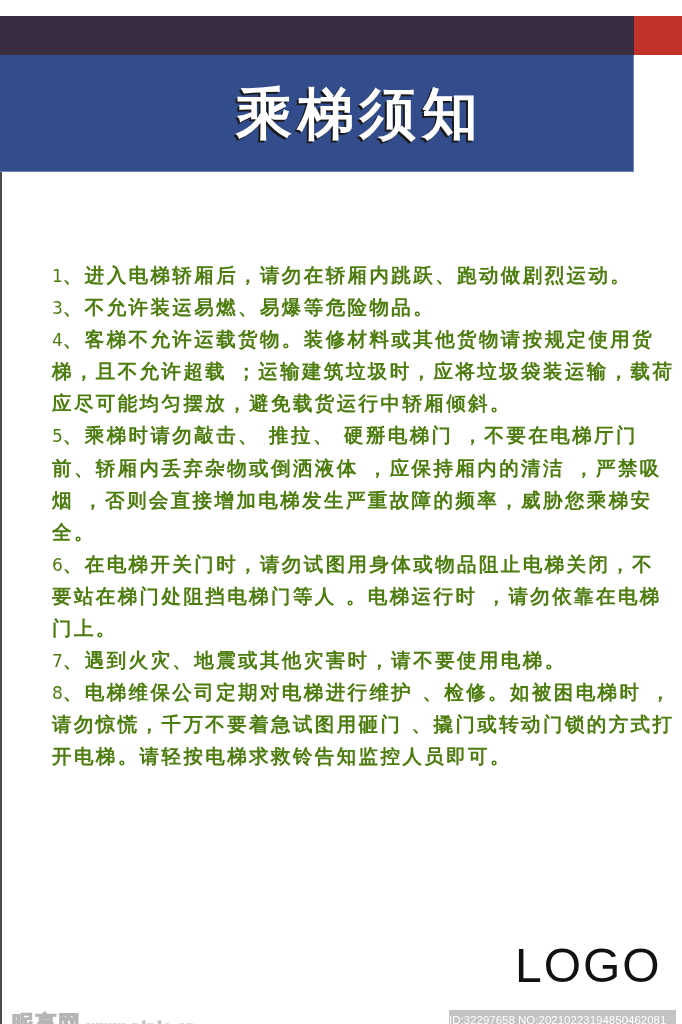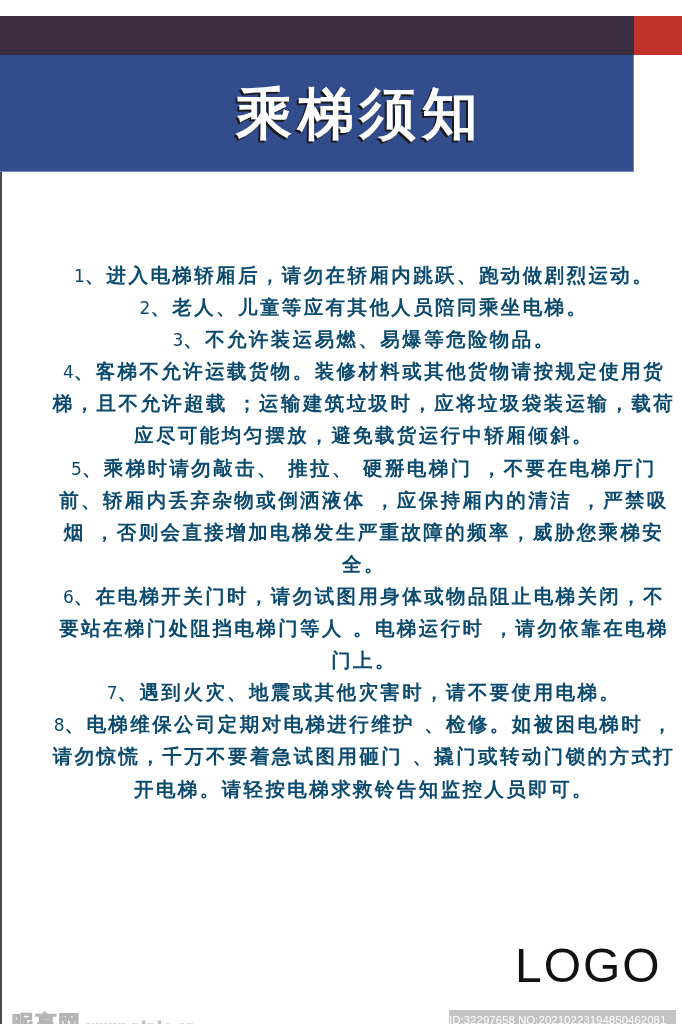--- a/index.html
+++ b/index.html
@@ -9,23 +9,23 @@
   .left-border { position: absolute; left: 0; top: 0; width: 2px; height: 1024px; background: #4a4a4a; }
   .bottom-border { position: absolute; left: 0; bottom: 0; width: 682px; height: 2px; background: #777777; }
   .top-strip { position: absolute; left: 0; top: 0; width: 634px; height: 39px; background: #3b2d41; }
   .red-block { position: absolute; left: 634px; top: 0; width: 48px; height: 39px; background: #c1322a; }
   .blue-band { position: absolute; left: 0; top: 39px; width: 634px; height: 117px; background: #334c8c;
                border-bottom: 1px solid #6f86c4; border-right: 1px solid #6f86c4; box-sizing: border-box; }
   .title { position: absolute; left: 0; top: 39px; width: 720px; height: 117px; line-height: 117px;
            text-align: center; color: #ffffff; font-weight: bold; font-size: 56px; letter-spacing: 6px;
            text-shadow: -2px 2px 0 #1a1a1a; font-family: "DejaVu Sans", sans-serif; }
   .rules { position: absolute; left: 52px; top: 244px; width: 624px; }
-  .rule { font-size: 19.5px; line-height: 32.1px; color: #0c4a6e; font-weight: bold;
+  .rule { font-size: 19.5px; line-height: 32.1px; color: #4d7c0f; font-weight: bold;
           letter-spacing: 2.4px; margin: 0; padding: 0; word-break: break-all;
-          font-family: "DejaVu Sans", sans-serif; text-align: center; }
+          font-family: "DejaVu Sans", sans-serif; }
   .rule-num { font-weight: normal; letter-spacing: 0; font-size: 17px; }
   .logo { position: absolute; left: 515px; top: 922px; font-size: 48px; letter-spacing: 2px; color: #111111;
           font-family: "Liberation Sans", sans-serif; }
   .watermark-left { position: absolute; left: 12px; top: 993px; font-size: 22px; color: #ffffff;
                     -webkit-text-stroke: 1px #b5b5b5; font-weight: bold; font-family: "DejaVu Sans", sans-serif;
                     letter-spacing: 1px; }
   .watermark-left .site { font-size: 13px; margin-left: 6px; }
   .id-bar { position: absolute; left: 449px; top: 994px; width: 227px; height: 20px; background: #c4c4c4;
             color: #ffffff; font-size: 11.5px; line-height: 20px; text-align: left;
             font-family: "Liberation Sans", sans-serif; }
@@ -35,21 +35,20 @@
 
 <div class="page">
   <div class="left-border"></div>
   <div class="top-strip"></div>
   <div class="red-block"></div>
   <div class="blue-band"></div>
   <div class="title">乘梯须知</div>
 
   <div class="rules">
     <p class="rule"><span class="rule-num">1</span><span>、进入电梯轿厢后，请勿在轿厢内跳跃、跑动做剧烈运动。</span></p>
-    <p class="rule"><span class="rule-num">2</span><span>、老人、儿童等应有其他人员陪同乘坐电梯。</span></p>
     <p class="rule"><span class="rule-num">3</span><span>、不允许装运易燃、易爆等危险物品。</span></p>
     <p class="rule"><span class="rule-num">4</span><span>、客梯不允许运载货物。装修材料或其他货物请按规定使用货梯，且不允许超载 ；运输建筑垃圾时，应将垃圾袋装运输，载荷应尽可能均匀摆放，避免载货运行中轿厢倾斜。</span></p>
     <p class="rule"><span class="rule-num">5</span><span>、乘梯时请勿敲击、 推拉、 硬掰电梯门 ，不要在电梯厅门前、轿厢内丢弃杂物或倒洒液体 ，应保持厢内的清洁 ，严禁吸烟 ，否则会直接增加电梯发生严重故障的频率，威胁您乘梯安全。</span></p>
     <p class="rule"><span class="rule-num">6</span><span>、在电梯开关门时，请勿试图用身体或物品阻止电梯关闭，不要站在梯门处阻挡电梯门等人 。电梯运行时 ，请勿依靠在电梯门上。</span></p>
     <p class="rule"><span class="rule-num">7</span><span>、遇到火灾、地震或其他灾害时，请不要使用电梯。</span></p>
     <p class="rule"><span class="rule-num">8</span><span>、电梯维保公司定期对电梯进行维护 、检修。如被困电梯时 ，请勿惊慌，千万不要着急试图用砸门 、撬门或转动门锁的方式打开电梯。请轻按电梯求救铃告知监控人员即可。</span></p>
   </div>
 
   <div class="logo">LOGO</div>
 

